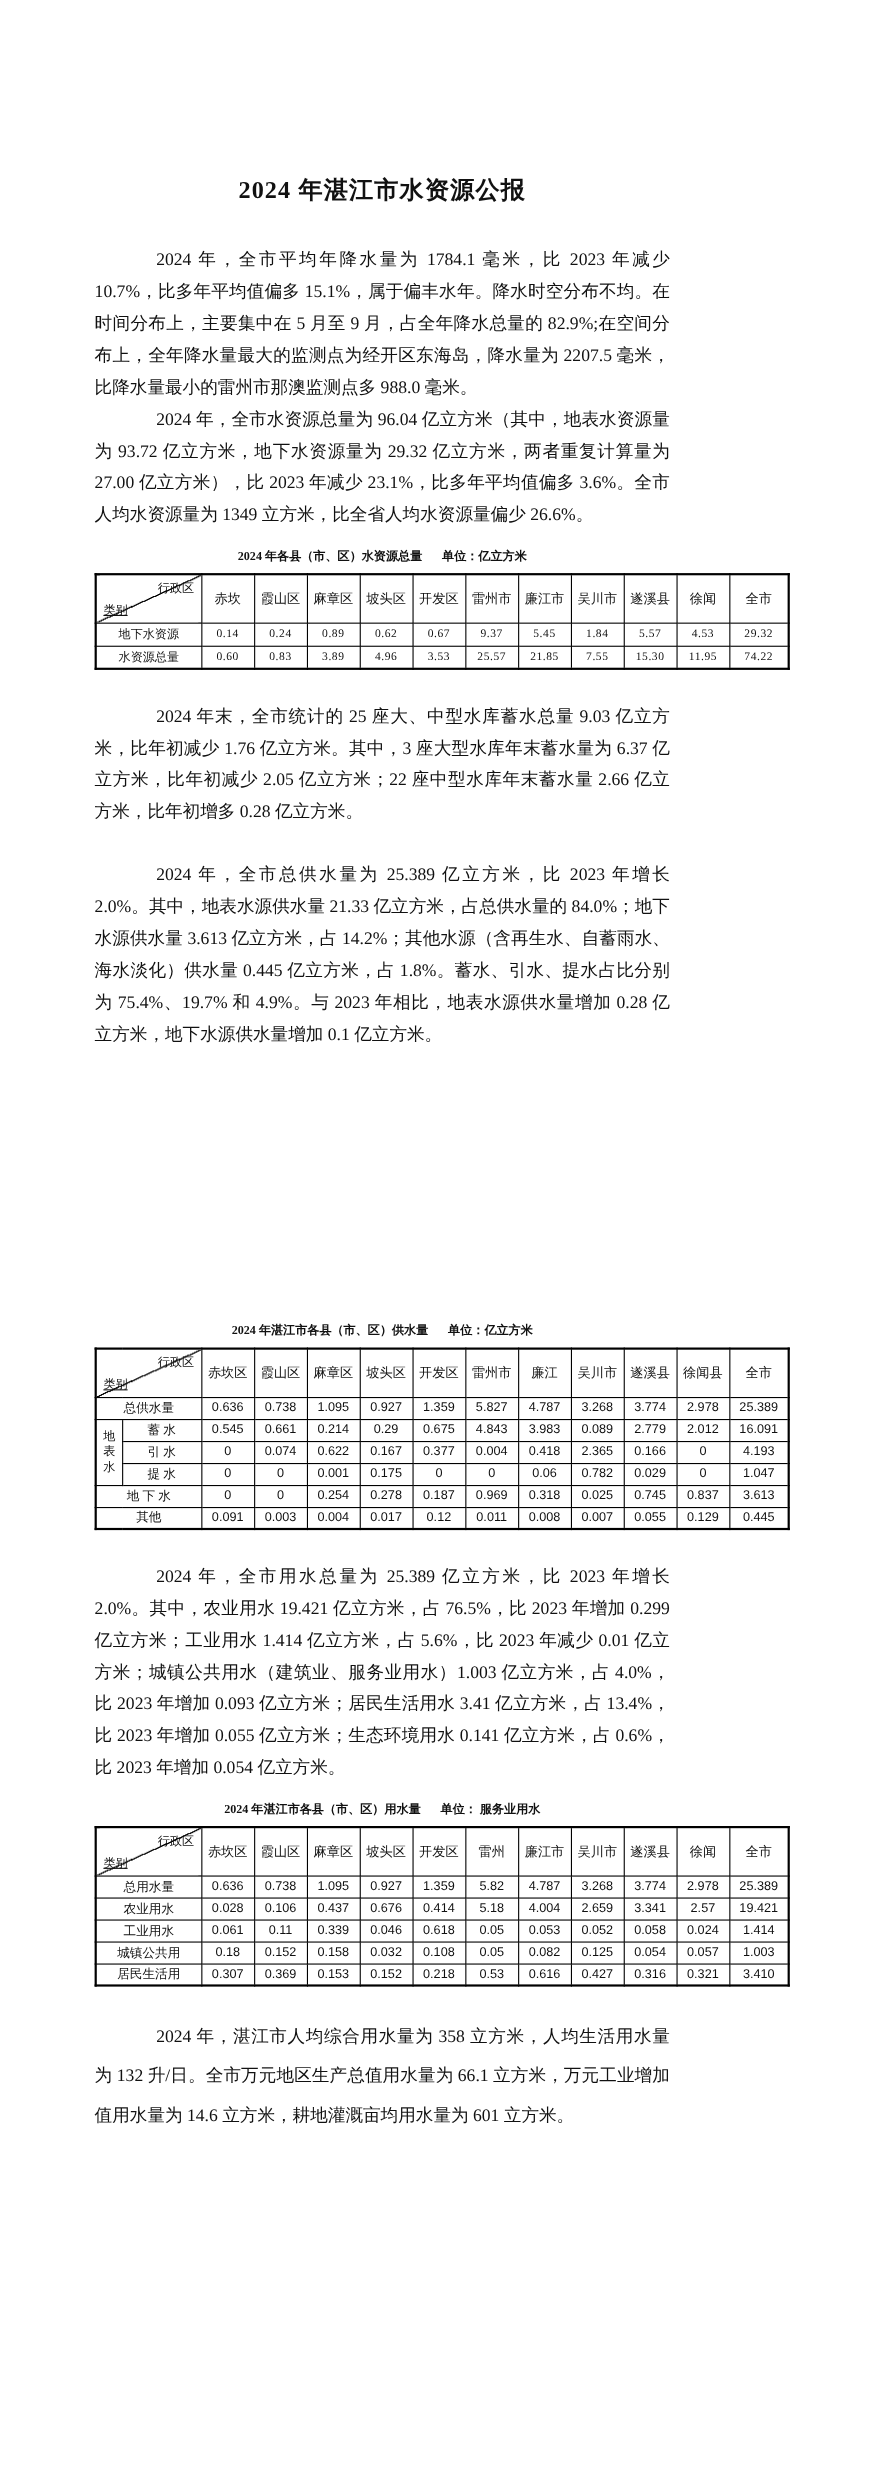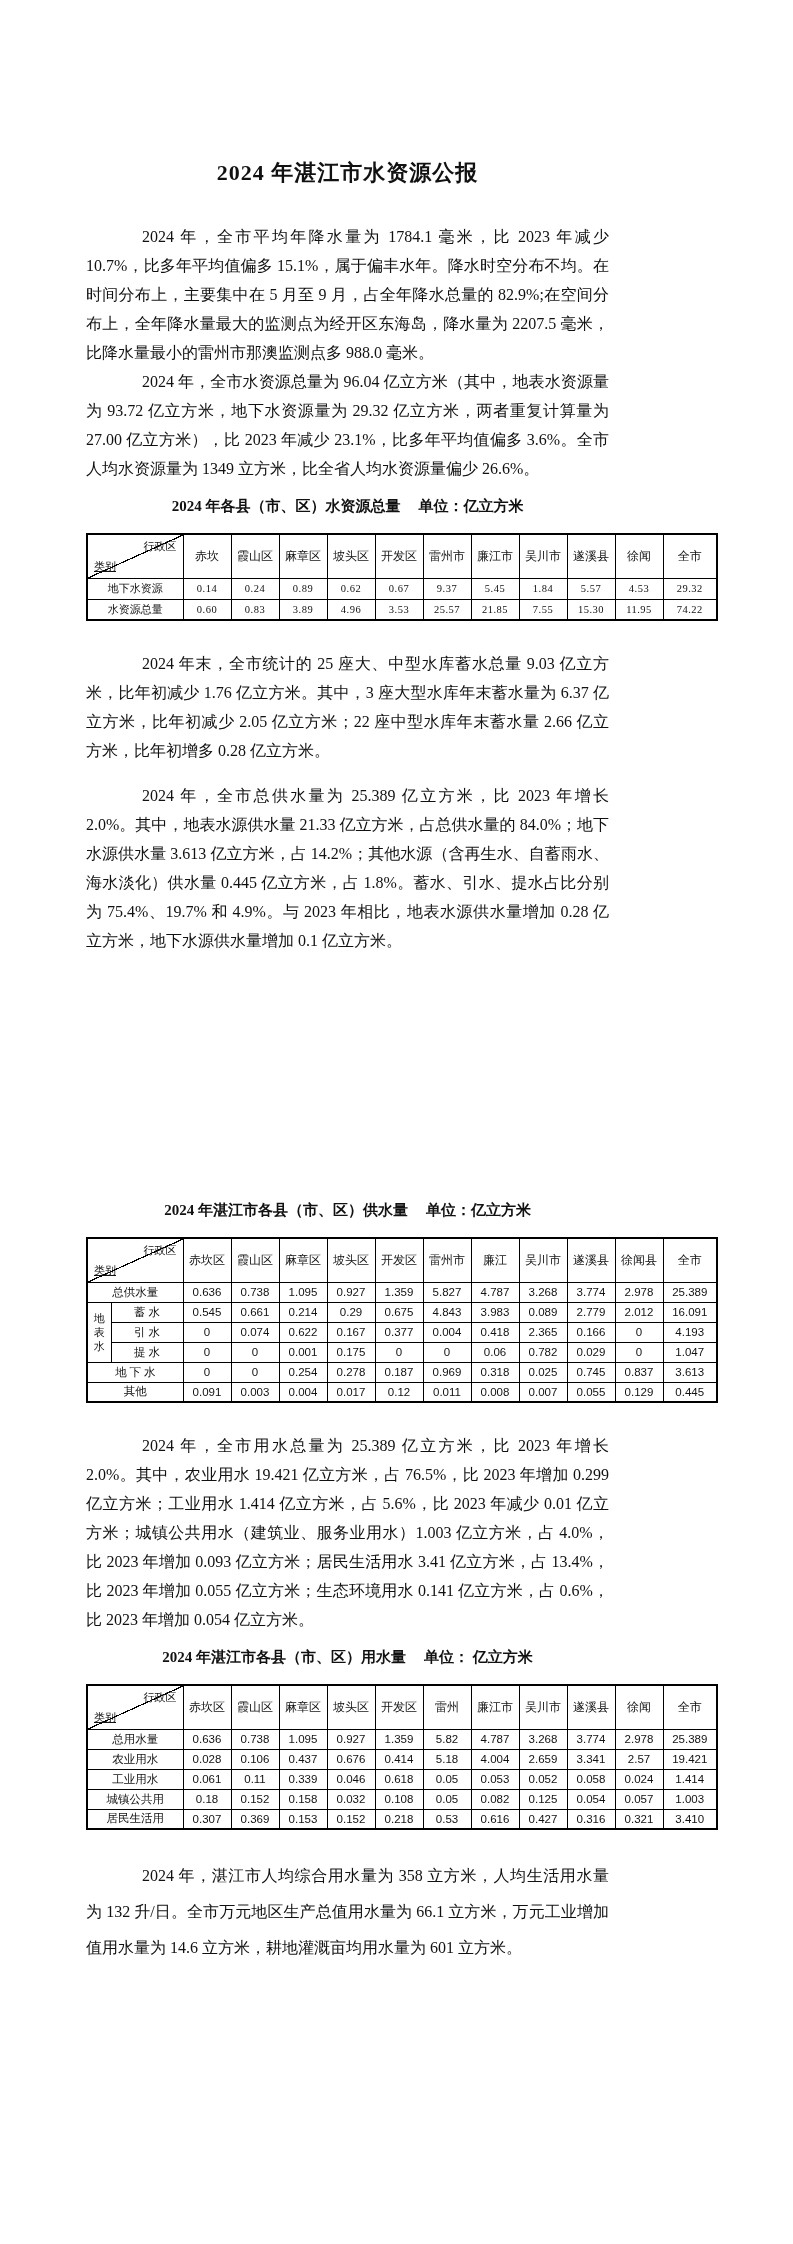--- a/index.html
+++ b/index.html
@@ -24,32 +24,32 @@
     margin-bottom: 34px;
   }
   .para {
     font-size: 16px;
     line-height: 29px;
     text-align: justify;
     text-indent: 56px;
   }
   .para-wide { line-height: 36px; }
   .gap-top { margin-top: 28px; }
-  .gap-top-sm { margin-top: 16px; }
+  .gap-top-sm { margin-top: 28px; }
   .tbl-caption {
     display: flex;
     justify-content: center;
     align-items: baseline;
     gap: 18px;
     font-weight: bold;
-    font-size: 15px;
+    font-size: 11px;
     margin-top: 12px;
     line-height: 22px;
   }
-  .tbl-wrap { margin-top: 16px; }
+  .tbl-wrap { margin-top: 4px; }
   table.grid {
     border-collapse: collapse;
     width: 100%;
     table-layout: fixed;
     border: 2px solid #000;
   }
   .grid th, .grid td {
     border: 1px solid #000;
     text-align: center;
     vertical-align: middle;
@@ -309,21 +309,21 @@
             <td class="val">0.445</td>
           </tr>
         </tbody>
       </table>
     </div>
 
   <p class="para gap-top">2024 年，全市用水总量为 25.389 亿立方米，比 2023 年增长 2.0%。其中，农业用水 19.421 亿立方米，占 76.5%，比 2023 年增加 0.299 亿立方米；工业用水 1.414 亿立方米，占 5.6%，比 2023 年减少 0.01 亿立方米；城镇公共用水（建筑业、服务业用水）1.003 亿立方米，占 4.0%，比 2023 年增加 0.093 亿立方米；居民生活用水 3.41 亿立方米，占 13.4%，比 2023 年增加 0.055 亿立方米；生态环境用水 0.141 亿立方米，占 0.6%，比 2023 年增加 0.054 亿立方米。</p>
 
   <div class="tbl-caption">
     <span>2024 年湛江市各县（市、区）用水量</span>
-    <span>单位： 亿立方米</span>
+    <span>单位： 服务业用水</span>
   </div>
   <div class="tbl-wrap" data-table="2">
       <table class="grid">
         <colgroup>
           <col style="width: 96px;">
           <col style="width: 48px;">
           <col style="width: 48px;">
           <col style="width: 48px;">
           <col style="width: 48px;">
           <col style="width: 48px;">

